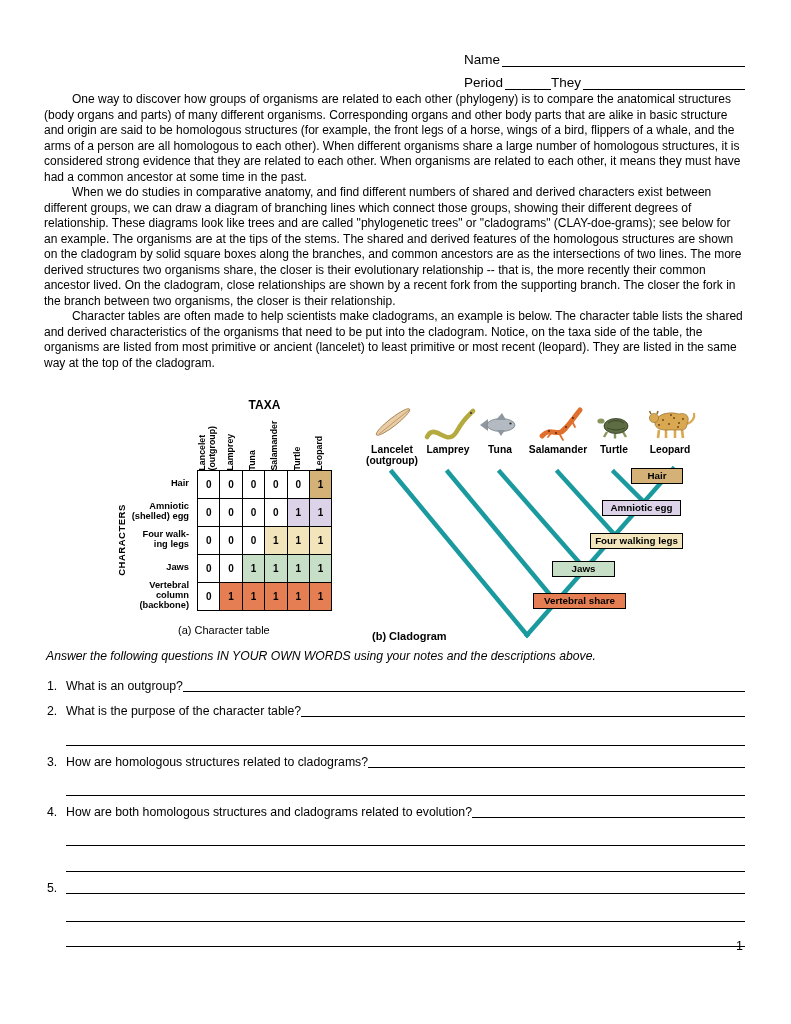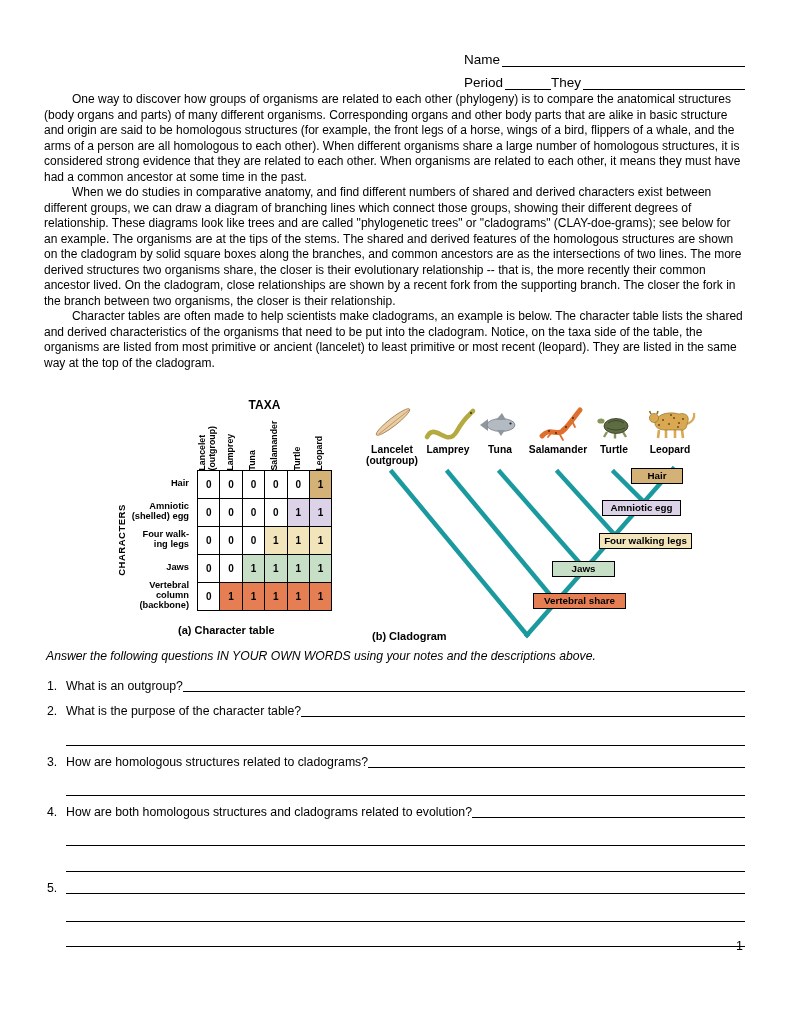--- a/index.html
+++ b/index.html
@@ -34,21 +34,21 @@
                     font-size:9.5px; font-weight:700; text-align:center; letter-spacing:0.5px; }
   .row-labels { position:absolute; left:12px; top:72px; width:64px; }
   .row-l { height:28px; display:flex; align-items:center; justify-content:flex-end;
            text-align:right; font-size:9.3px; font-weight:700; line-height:9.8px;
            white-space:pre-line; padding-right:5px; }
   .grid { position:absolute; left:79px; top:72px; display:grid;
           grid-template-columns:repeat(6,22.4px); grid-auto-rows:28px;
           border-right:1px solid #000; border-bottom:1px solid #000; }
   .cell { border-left:1px solid #000; border-top:1px solid #000; background:#fff;
           display:flex; align-items:center; justify-content:center; font-size:10px; font-weight:700; }
-  .cap-a { position:absolute; left:20px; top:226px; font-size:11px; font-weight:700;padding-left:40px; }
+  .cap-a { position:absolute; left:20px; top:226px; font-size:11px; font-weight:400;padding-left:40px; }
 
   
   .clado-svg { position:absolute; left:355px; top:398px; width:400px; height:245px; }
   .taxon-name { position:absolute; top:444px; width:90px; text-align:center;
                 font-size:10.3px; font-weight:700; line-height:11px; white-space:pre-line; }
   .node-label { position:absolute; height:16px; border:1px solid #000; text-align:center;
                 font-size:9.8px; font-weight:700; line-height:14px; }
   .cap-b { position:absolute; left:372px; top:630px; font-size:11px; font-weight:700; }
 
   
@@ -223,21 +223,21 @@
 (outgroup)</div>
       <div class="taxon-name" style="left: 403px;">Lamprey</div>
       <div class="taxon-name" style="left: 455px;">Tuna</div>
       <div class="taxon-name" style="left: 513px;">Salamander</div>
       <div class="taxon-name" style="left: 569px;">Turtle</div>
       <div class="taxon-name" style="left: 625px;">Leopard</div>
     </div>
   <div>
       <div class="node-label" style="left: 631px; top: 468px; width: 52px; background: rgb(212, 177, 119);">Hair</div>
       <div class="node-label" style="left: 602px; top: 500px; width: 79px; background: rgb(220, 211, 232);">Amniotic egg</div>
-      <div class="node-label" style="left: 590px; top: 533px; width: 93px; background: rgb(243, 229, 187); margin-left: 9px;">Four walking legs</div>
+      <div class="node-label" style="left: 590px; top: 533px; width: 93px; background: rgb(243, 229, 187);">Four walking legs</div>
       <div class="node-label" style="left: 552px; top: 561px; width: 63px; background: rgb(199, 223, 199);">Jaws</div>
       <div class="node-label" style="left: 533px; top: 593px; width: 93px; background: rgb(229, 126, 83);">Vertebral share</div>
     </div>
   <div class="cap-b">(b) Cladogram</div>
 
   <div class="instructions">Answer the following questions IN YOUR OWN WORDS using your notes and the descriptions above.</div>
   <div class="questions">
       <div class="q-row">
         <span class="q-num">1.</span>
         <span class="q-text">What is an outgroup?</span>

